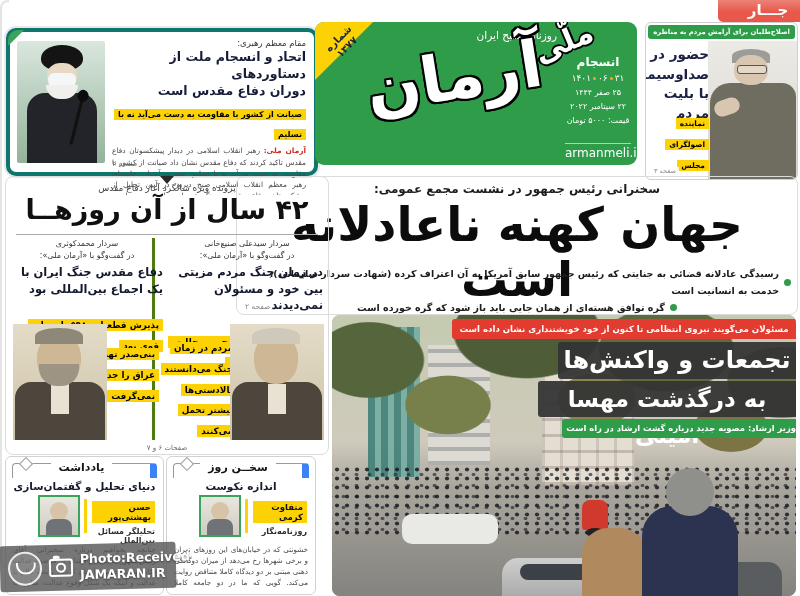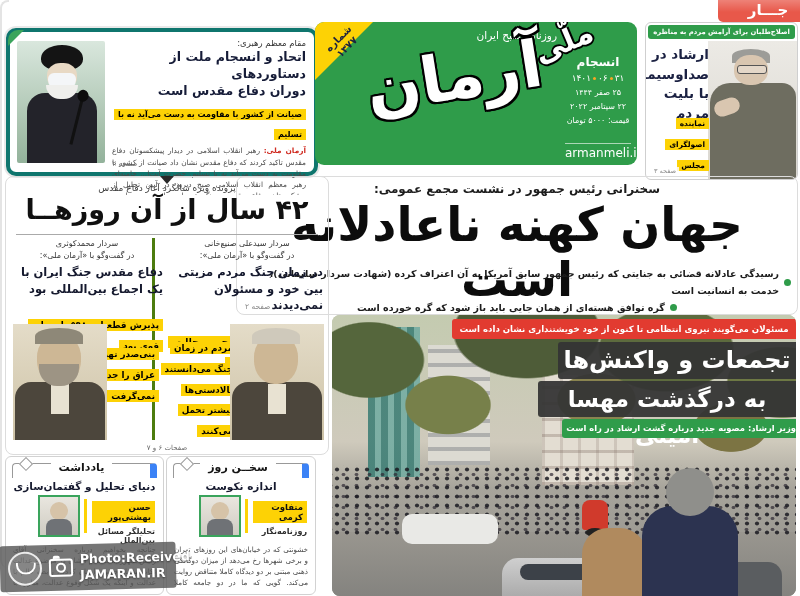--- a/index.html
+++ b/index.html
@@ -241,21 +241,21 @@
   <div class="abs tv" style="background:#fff;">
     <div class="tv-kicker">اصلاح‌طلبان برای آرامش مردم به مناظره می‌روند</div>
     <div class="tv-photo">
       <div class="tv-body"></div>
       <div class="tv-hair"></div>
       <div class="tv-head"></div>
       <div class="tv-glass"></div>
       <div class="tv-hand"></div>
     </div>
     <div class="tv-title">
-      <span>ارشاد در</span><br>
+      <span>حضور در</span><br>
       <span>صداوسیما</span><br>
       <span>با بلیت مردم</span>
     </div>
     <div class="tv-chips">
       <span class="chip">نماینده</span><br>
       <span class="chip">اصولگرای مجلس</span><br>
       
     </div>
     <div class="tv-page">صفحه ۳</div>
   </div>

